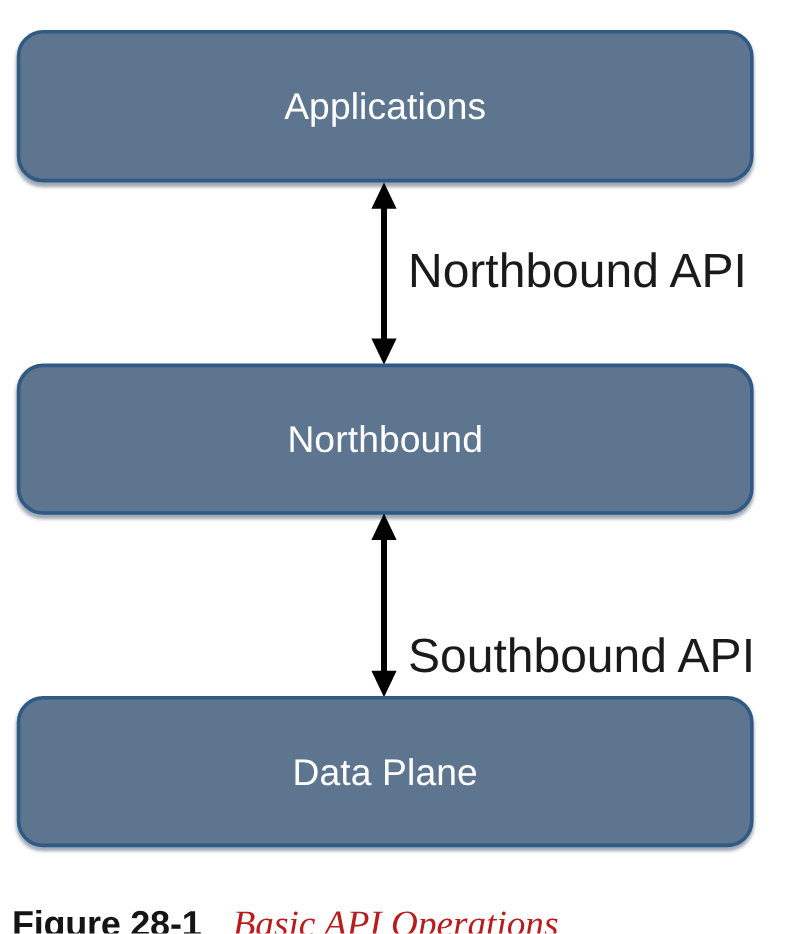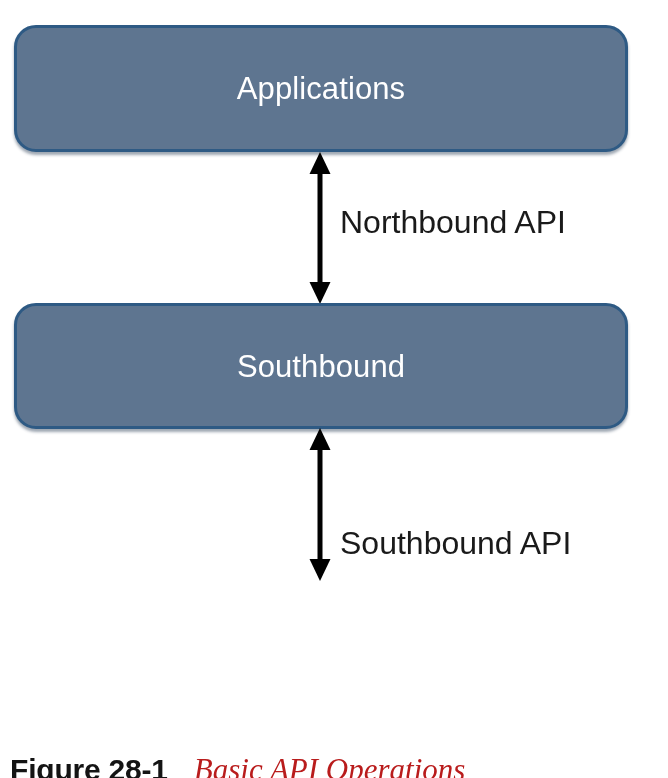--- a/index.html
+++ b/index.html
@@ -66,21 +66,21 @@
   .api-arrow-southbound { top: 427px; height: 155px; }
 
   .api-arrow svg { display: block; width: 36px; height: 100%; }
 
   
   .api-label {
     position: absolute;
     left: 340px;
     color: #1a1a1a;
     font-family: "Liberation Sans", sans-serif;
-    font-size: 32px;
+    font-size: 40px;
     font-weight: 400;
     line-height: 1;
     white-space: nowrap;
     user-select: none;
   }
   .api-label-northbound { top: 206px; }
   .api-label-southbound { top: 483px; margin-top: 44px; }
 
   
   #figure-caption {
@@ -124,31 +124,34 @@
   <div class="api-arrow api-arrow-northbound">
     <svg viewBox="0 0 36 154" preserveAspectRatio="none">
       <rect x="15.5" y="20" width="5" height="114" fill="#000000"></rect>
       <polygon points="18,1 28.5,23 7.5,23" fill="#000000"></polygon>
       <polygon points="18,153 28.5,131 7.5,131" fill="#000000"></polygon>
     </svg>
   </div>
   <span class="api-label api-label-northbound">Northbound API</span>
 
   <div class="layer-box layer-box-controller">
-    <span class="layer-label">Southbound</span>
+    <span class="layer-label">Northbound</span>
   </div>
 
   <div class="api-arrow api-arrow-southbound">
     <svg viewBox="0 0 36 155" preserveAspectRatio="none">
       <rect x="15.5" y="20" width="5" height="115" fill="#000000"></rect>
       <polygon points="18,1 28.5,23 7.5,23" fill="#000000"></polygon>
       <polygon points="18,154 28.5,132 7.5,132" fill="#000000"></polygon>
     </svg>
   </div>
   <span class="api-label api-label-southbound">Southbound API</span>
 
+  <div class="layer-box layer-box-dataplane">
+    <span class="layer-label">Data Plane</span>
+  </div>
 
   <div id="figure-caption">
     <span class="caption-number">Figure 28-1</span>
     <span class="caption-title">Basic API Operations</span>
   </div>
 
 </div>
 
 </body></html>

